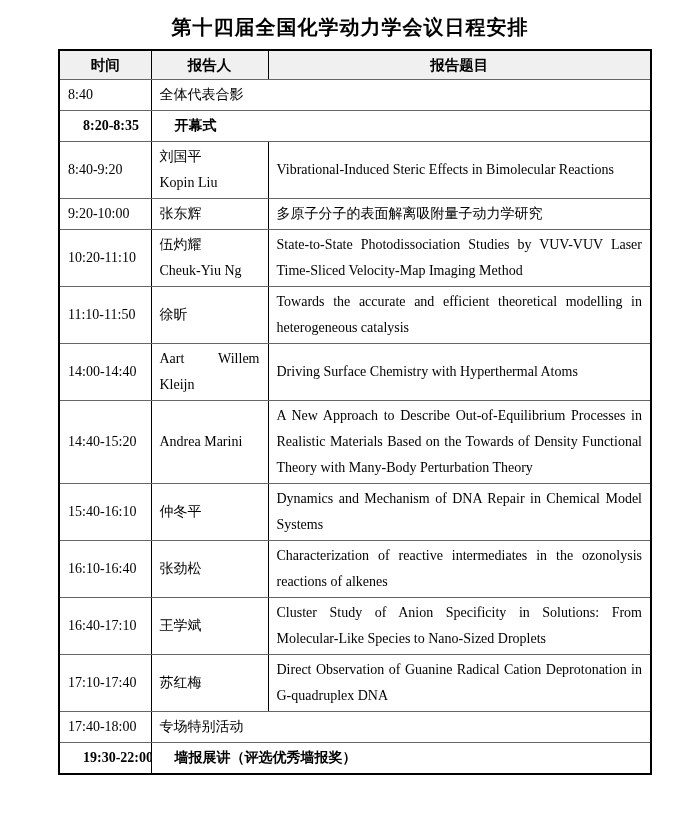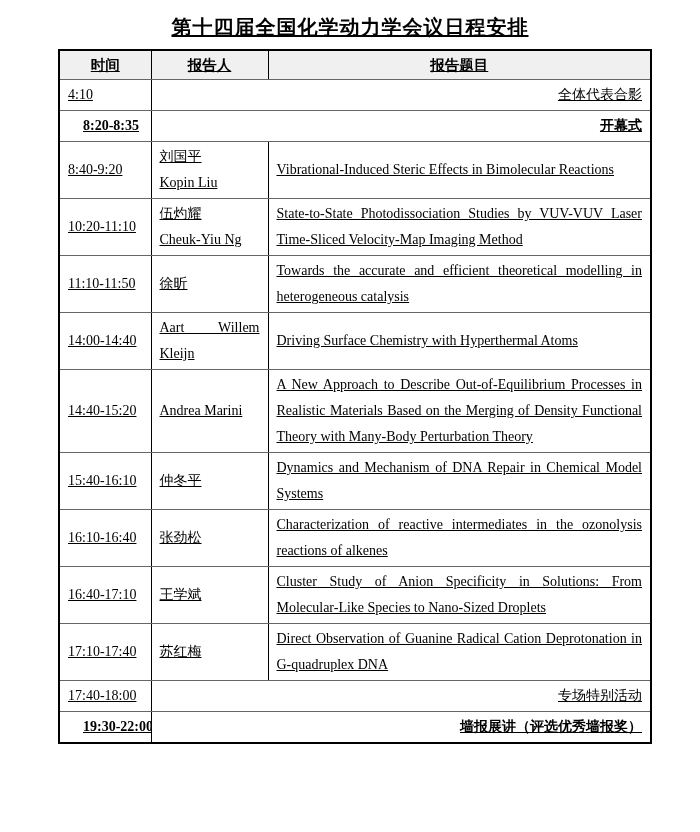--- a/index.html
+++ b/index.html
@@ -8,21 +8,20 @@
     background: #ffffff;
     color: #000000;
     font-family: "Liberation Serif", "DejaVu Serif", serif;
   }
   .page {
     position: relative;
     width: 700px;
     height: 832px;
     background: #ffffff;
     overflow: hidden;
-    text-decoration: underline;
   }
   .doc-title {
     margin: 14px 0 8px 0;
     text-align: center;
     font-size: 20px;
     font-weight: bold;
     letter-spacing: 1px;
   }
   .doc-subtitle {
     margin: 10px 0 12px 64px;
@@ -61,21 +60,21 @@
     border-bottom: 1px solid var(--grid-color, #666666);
     overflow: hidden;
   }
   td.time-cell { white-space: nowrap; }
   td.speaker-cell {
     white-space: pre-line;
     text-align: justify;
     margin-left: 31px;
   }
   td.title-cell { text-align: justify; }
-  td.merged-cell, td.section-cell { text-align: right; }
+  td.merged-cell, td.section-cell { text-align: left; }
   td.bold { font-weight: bold; padding-left: 23px; }
 </style>
 </head>
 <body>
 
 <main class="page">
   <h1 class="doc-title">第十四届全国化学动力学会议日程安排</h1>
 
   <table class="schedule">
     <colgroup>
@@ -85,53 +84,58 @@
     </colgroup>
     <thead>
       <tr>
         <th>时间</th>
         <th>报告人</th>
         <th>报告题目</th>
       </tr>
     </thead>
     <tbody id="schedule-rows">
         <tr>
-          <td class="time-cell">4:10</td>
+          <td class="time-cell">8:40</td>
           <td class="merged-cell" colspan="2">全体代表合影</td>
         </tr>
         <tr>
           <td class="time-cell bold">8:20-8:35</td>
           <td class="merged-cell bold" colspan="2">开幕式</td>
         </tr>
         <tr>
           <td class="time-cell">8:40-9:20</td>
           <td class="speaker-cell">刘国平
 Kopin Liu</td>
           <td class="title-cell">Vibrational-Induced Steric Effects in Bimolecular Reactions</td>
+        </tr>
+        <tr>
+          <td class="time-cell">9:20-10:00</td>
+          <td class="speaker-cell">张东辉</td>
+          <td class="title-cell">多原子分子的表面解离吸附量子动力学研究</td>
         </tr>
         <tr>
           <td class="time-cell">10:20-11:10</td>
           <td class="speaker-cell">伍灼耀
 Cheuk-Yiu Ng</td>
           <td class="title-cell">State-to-State Photodissociation Studies by VUV-VUV Laser Time-Sliced Velocity-Map Imaging Method</td>
         </tr>
         <tr>
           <td class="time-cell">11:10-11:50</td>
           <td class="speaker-cell">徐昕</td>
           <td class="title-cell">Towards the accurate and efficient theoretical modelling in heterogeneous catalysis</td>
         </tr>
         <tr>
           <td class="time-cell">14:00-14:40</td>
           <td class="speaker-cell">Aart Willem Kleijn</td>
           <td class="title-cell">Driving Surface Chemistry with Hyperthermal Atoms</td>
         </tr>
         <tr>
           <td class="time-cell">14:40-15:20</td>
           <td class="speaker-cell">Andrea Marini</td>
-          <td class="title-cell">A New Approach to Describe Out-of-Equilibrium Processes in Realistic Materials Based on the Merging of Density Functional Theory with Many-Body Perturbation Theory</td>
+          <td class="title-cell">A New Approach to Describe Out-of-Equilibrium Processes in Realistic Materials Based on the Towards of Density Functional Theory with Many-Body Perturbation Theory</td>
         </tr>
         <tr>
           <td class="time-cell">15:40-16:10</td>
           <td class="speaker-cell">仲冬平</td>
           <td class="title-cell">Dynamics and Mechanism of DNA Repair in Chemical Model Systems</td>
         </tr>
         <tr>
           <td class="time-cell">16:10-16:40</td>
           <td class="speaker-cell">张劲松</td>
           <td class="title-cell">Characterization of reactive intermediates in the ozonolysis reactions of alkenes</td>

